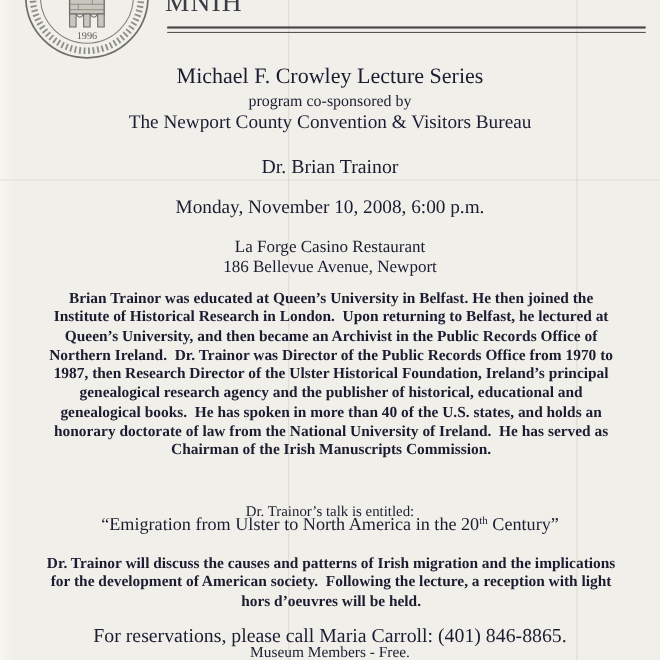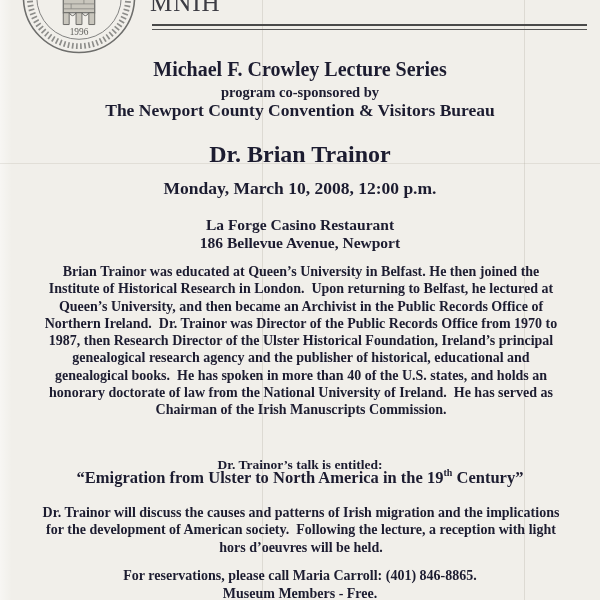--- a/index.html
+++ b/index.html
@@ -37,33 +37,33 @@
   }
   .double-rule{
     position:absolute;left:152px;right:13px;top:24px;
     height:3px;
     border-top:2px solid #4a4a4a;
     border-bottom:1px solid #555;
   }
   
   .blk{
     position:absolute;left:0;width:100%;
-    text-align:center;font-weight:bold;
+    text-align:center;font-weight:normal;
   }
   .series-title   {top:58px;  font-size:20px;}
   .cosponsor-intro{top:84px;  font-size:14.5px;}
   .cosponsor-name {top:100px; font-size:17.5px;}
-  .speaker        {top:141px; font-size:24px;}
+  .speaker        {top:141px; font-size:18px;}
   .datetime       {top:178px; font-size:17.5px;}
   .venue-name     {top:216px; font-size:15.5px;}
   .venue-address  {top:234px; font-size:15.5px;}
   .talk-intro     {top:445px; font-size:13.5px;margin-top:12px;}
   .talk-title     {top:467px; font-size:16.5px;}
   .talk-title sup {font-size:10px;margin-top:12px;}
-  .reservations   {top:568px; font-size:14px;}
+  .reservations   {top:568px; font-size:18px;}
   .admission      {top:586px; font-size:14px;}
   
   .para{
     position:absolute;left:39px;width:524px;
     font-weight:bold;font-size:14px;line-height:17.3px;
     text-align:center;white-space:pre-wrap;
   }
   .bio        {top:263px;}
   .description{top:504px;font-family:Liberation Serif, serif;}
 </style>
@@ -117,27 +117,27 @@
   </div>
 
   <div class="org-abbrev">MNIH</div>
 
   <div class="double-rule"></div>
 
   <div class="blk series-title">Michael F. Crowley Lecture Series</div>
   <div class="blk cosponsor-name">The Newport County Convention &amp; Visitors Bureau</div>
   <div class="blk cosponsor-intro">program co-sponsored by</div>
   <div class="blk speaker">Dr. Brian Trainor</div>
-  <div class="blk datetime">Monday, March 10, 2008, 12:00 p.m.</div>
+  <div class="blk datetime">Monday, November 10, 2008, 6:00 p.m.</div>
   <div class="blk venue-name">La Forge Casino Restaurant</div>
   <div class="blk venue-address">186 Bellevue Avenue, Newport</div>
 
   <div class="para bio">Brian Trainor was educated at Queen’s University in Belfast. He then joined the Institute of Historical Research in London.  Upon returning to Belfast, he lectured at Queen’s University, and then became an Archivist in the Public Records Office of Northern Ireland.  Dr. Trainor was Director of the Public Records Office from 1970 to 1987, then Research Director of the Ulster Historical Foundation, Ireland’s principal genealogical research agency and the publisher of historical, educational and genealogical books.  He has spoken in more than 40 of the U.S. states, and holds an honorary doctorate of law from the National University of Ireland.  He has served as Chairman of the Irish Manuscripts Commission.</div>
 
   <div class="blk talk-intro">Dr. Trainor’s talk is entitled:</div>
-  <div class="blk talk-title"><span>“Emigration from Ulster to North America in the 19</span><sup>th</sup><span> Century”</span></div>
+  <div class="blk talk-title"><span>“Emigration from Ulster to North America in the 20</span><sup>th</sup><span> Century”</span></div>
 
   <div class="para description">Dr. Trainor will discuss the causes and patterns of Irish migration and the implications for the development of American society.  Following the lecture, a reception with light hors d’oeuvres will be held.</div>
 
   <div class="blk reservations">For reservations, please call Maria Carroll: (401) 846-8865.</div>
   <div class="blk admission">Museum Members - Free.</div>
 
 </div>
 
 </body></html>

